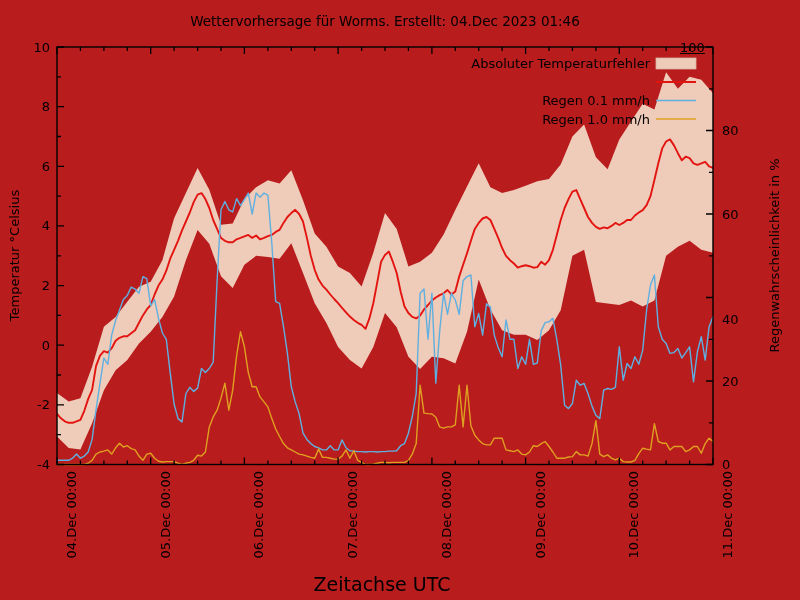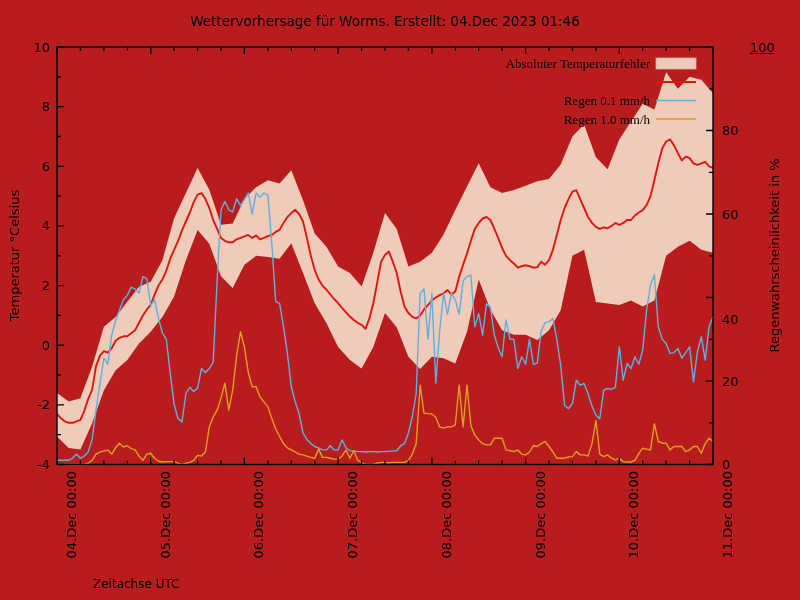--- a/index.html
+++ b/index.html
@@ -3,30 +3,30 @@
 <meta charset="utf-8">
 <style>
   html,body { margin:0; padding:0; background:#ffffff; }
   #stage {
     position:relative; width:800px; height:600px; background:#b91c1c;
     font-family:"DejaVu Sans", sans-serif; color:#000; overflow:hidden;
   }
   #chart-svg { position:absolute; left:0; top:0; }
   .lbl { position:absolute; font-size:13px; line-height:15px; white-space:nowrap; }
   #title   { left:85px;  top:14px;  width:600px; text-align:center; font-size:13.5px; }
-  #xlabel  { left:93px;  top:577px; width:600px; font-size:12px; }
+  #xlabel  { left:82px;  top:577px; width:600px; text-align:center; font-size:19px; }
   #ylabel-left  { left:-136px; top:248px; width:300px; text-align:center; transform:rotate(-90deg); }
   #ylabel-right { left:624px;  top:248px; width:300px; text-align:center; transform:rotate(-90deg); }
   .ytickL { position:absolute; width:40px; text-align:right; font-size:13px; line-height:15px; }
   .ytickR { position:absolute; width:40px; text-align:left;  font-size:13px; line-height:15px; }
   .xtick  {
     position:absolute; width:90px; text-align:right; font-size:13px; line-height:15px;
     transform-origin:100% 0; transform:rotate(-90deg); white-space:nowrap;
   }
-  .legend-label { position:absolute; width:320px; text-align:right; font-size:13px; line-height:15px; white-space:nowrap;font-family:Liberation Serif, serif; }
+  .legend-label { position:absolute; width:320px; text-align:right; font-size:13px; line-height:15px; white-space:nowrap; }
 </style>
 </head>
 <body>
 
 <div id="stage">
   <svg id="chart-svg" width="800" height="600" viewBox="0 0 800 600">
       <polygon points="57.0,392.9 68.7,401.6 80.4,398.3 92.1,366.7 103.9,326.7 115.6,316.9 127.3,301.7 139.0,286.8 150.7,281.7 162.4,260.2 174.1,218.2 185.9,193.1 197.6,168.1 209.3,189.8 221.0,224.7 232.7,223.5 244.4,199.1 256.1,187.2 267.9,180.3 279.6,183.6 291.3,170.2 303.0,200.3 314.7,233.4 326.4,246.8 338.1,266.5 349.9,273.0 361.6,286.5 373.3,252.8 385.0,213.1 396.7,228.9 408.4,266.5 420.1,261.7 431.9,252.8 443.6,234.6 455.3,210.1 467.0,186.6 478.7,163.3 490.4,187.2 502.1,193.1 513.9,190.1 525.6,185.7 537.3,181.2 549.0,179.1 560.7,164.5 572.4,136.5 584.1,124.5 595.9,157.3 607.6,169.3 619.3,139.4 631.0,121.6 642.7,103.7 654.4,109.6 666.1,72.3 677.9,88.8 689.6,76.8 701.3,79.8 713.0,93.2 713.0,252.8 701.3,249.8 689.6,240.8 677.9,246.8 666.1,255.8 654.4,300.5 642.7,306.4 631.0,300.5 619.3,305.0 607.6,303.5 595.9,302.0 584.1,249.8 572.4,255.8 560.7,310.3 549.0,330.3 537.3,340.1 525.6,334.8 513.9,334.8 502.1,330.3 490.4,309.4 478.7,279.6 467.0,331.8 455.3,363.4 443.6,358.3 431.9,356.8 420.1,369.1 408.4,356.8 396.7,327.3 385.0,313.0 373.3,347.0 361.6,368.5 349.9,360.1 338.1,347.0 326.4,323.1 314.7,303.2 303.0,273.0 291.3,243.2 279.6,258.7 267.9,256.9 256.1,255.8 244.4,264.7 232.7,288.0 221.0,276.3 209.3,243.8 197.6,230.1 185.9,260.2 174.1,296.6 162.4,316.9 150.7,331.8 139.0,343.4 127.3,360.1 115.6,370.3 103.9,390.2 92.1,423.3 80.4,449.6 68.7,448.1 57.0,436.5" fill="#efcbb9" stroke="none"></polygon>
       <polyline points="57.0,413.8 60.9,418.3 64.8,421.3 68.7,422.8 72.6,422.8 76.5,421.3 80.4,419.8 84.3,410.8 88.2,398.9 92.1,389.9 96.0,366.1 100.0,355.7 103.9,351.2 107.8,352.7 111.7,348.2 115.6,340.7 119.5,337.8 123.4,336.3 127.3,336.3 131.2,333.3 135.1,330.3 139.0,322.8 142.9,315.4 146.8,309.4 150.7,305.0 154.6,294.5 158.5,285.6 162.4,279.6 166.3,270.7 170.2,258.7 174.1,249.8 178.0,240.8 182.0,230.4 185.9,221.5 189.8,212.5 193.7,202.1 197.6,194.6 201.5,193.1 205.4,199.1 209.3,208.0 213.2,220.0 217.1,228.9 221.0,237.9 224.9,240.8 228.8,242.3 232.7,242.3 236.6,239.3 240.5,237.9 244.4,236.4 248.3,234.9 252.2,237.9 256.1,235.5 260.0,239.3 264.0,237.9 267.9,236.1 271.8,234.9 275.7,231.9 279.6,229.8 283.5,222.9 287.4,217.0 291.3,213.1 295.2,209.8 299.1,214.0 303.0,221.5 306.9,237.9 310.8,255.8 314.7,269.8 318.6,279.6 322.5,285.6 326.4,289.7 330.3,294.5 334.2,299.0 338.1,303.2 342.0,307.9 346.0,312.4 349.9,316.6 353.8,319.9 357.7,322.8 361.6,324.9 365.5,328.8 369.4,318.4 373.3,303.2 377.2,282.6 381.1,261.7 385.0,254.9 388.9,251.6 392.8,261.7 396.7,273.0 400.6,291.5 404.5,306.4 408.4,313.0 412.3,316.9 416.2,318.4 420.1,315.4 424.0,309.4 428.0,305.0 431.9,300.5 435.8,297.5 439.7,295.1 443.6,293.3 447.5,290.0 451.4,294.5 455.3,291.5 459.2,276.6 463.1,264.7 467.0,253.4 470.9,240.8 474.8,228.9 478.7,222.9 482.6,218.5 486.5,217.0 490.4,220.0 494.3,228.9 498.2,237.9 502.1,248.0 506.0,255.8 510.0,260.2 513.9,263.5 517.8,267.7 521.7,266.2 525.6,265.3 529.5,266.2 533.4,267.7 537.3,267.1 541.2,261.7 545.1,264.7 549.0,260.2 552.9,249.8 556.8,234.9 560.7,220.0 564.6,208.0 568.5,199.1 572.4,191.6 576.3,190.1 580.2,199.1 584.1,208.0 588.0,217.0 592.0,222.9 595.9,226.8 599.8,228.9 603.7,227.4 607.6,228.3 611.5,225.9 615.4,222.9 619.3,225.0 623.2,222.9 627.1,220.0 631.0,220.0 634.9,215.5 638.8,212.5 642.7,210.1 646.6,205.1 650.5,196.1 654.4,180.0 658.3,163.3 662.2,148.4 666.1,141.5 670.0,139.4 674.0,145.4 677.9,153.2 681.8,160.3 685.7,156.7 689.6,158.2 693.5,163.3 697.4,164.8 701.3,163.3 705.2,161.8 709.1,166.3 713.0,167.8" fill="none" stroke="#e31410" stroke-width="1.9" stroke-linejoin="round" stroke-linecap="round"></polyline>
       <polyline points="57.0,460.3 60.9,460.3 64.8,460.3 68.7,460.3 72.6,458.2 76.5,454.1 80.4,458.2 84.3,456.1 88.2,452.0 92.1,439.4 96.0,410.2 100.0,383.1 103.9,358.0 107.8,364.3 111.7,335.1 115.6,320.5 119.5,310.0 123.4,299.6 127.3,295.4 131.2,287.1 135.1,289.1 139.0,293.3 142.9,276.6 146.8,278.7 150.7,305.9 154.6,299.6 158.5,318.4 162.4,333.0 166.3,339.3 170.2,372.6 174.1,404.0 178.0,418.6 182.0,421.9 185.9,393.5 189.8,387.3 193.7,391.4 197.6,388.1 201.5,368.5 205.4,372.6 209.3,368.5 213.2,362.2 217.1,280.8 221.0,209.8 224.9,201.5 228.8,209.8 232.7,211.9 236.6,198.6 240.5,205.6 244.4,199.4 248.3,193.1 252.2,214.0 256.1,193.1 260.0,197.3 264.0,193.1 267.9,195.2 271.8,243.2 275.7,301.7 279.6,303.3 283.5,326.7 287.4,353.4 291.3,386.8 295.2,401.9 299.1,413.6 303.0,433.2 306.9,439.4 310.8,443.6 314.7,446.5 318.6,447.8 322.5,449.9 326.4,449.9 330.3,445.7 334.2,449.9 338.1,449.9 342.0,439.9 346.0,447.8 349.9,450.7 353.8,451.1 357.7,451.6 361.6,451.6 365.5,452.0 369.4,451.6 373.3,451.6 377.2,452.0 381.1,451.6 385.0,451.6 388.9,451.1 392.8,451.1 396.7,450.7 400.6,445.7 404.5,443.6 408.4,433.2 412.3,416.5 416.2,393.5 420.1,293.3 424.0,289.1 428.0,339.3 431.9,293.3 435.8,383.1 439.7,330.9 443.6,293.3 447.5,314.2 451.4,293.3 455.3,300.0 459.2,314.2 463.1,280.8 467.0,276.6 470.9,275.0 474.8,326.7 478.7,313.4 482.6,335.1 486.5,303.8 490.4,307.1 494.3,335.1 498.2,347.6 502.1,356.8 506.0,320.0 510.0,339.3 513.9,339.3 517.8,368.5 521.7,356.8 525.6,364.3 529.5,339.3 533.4,364.3 537.3,363.0 541.2,330.9 545.1,322.6 549.0,321.7 552.9,318.4 556.8,339.3 560.7,365.1 564.6,405.2 568.5,408.6 572.4,403.5 576.3,380.2 580.2,385.2 584.1,383.5 588.0,393.5 592.0,406.1 595.9,415.2 599.8,418.6 603.7,390.2 607.6,388.5 611.5,389.4 615.4,387.3 619.3,346.8 623.2,380.2 627.1,363.5 631.0,368.5 634.9,356.8 638.8,364.3 642.7,350.1 646.6,310.0 650.5,285.0 654.4,275.0 658.3,326.7 662.2,339.3 666.1,343.4 670.0,353.4 674.0,352.6 677.9,348.4 681.8,358.0 685.7,352.6 689.6,346.8 693.5,381.8 697.4,351.8 701.3,336.7 705.2,360.1 709.1,326.7 713.0,316.7" fill="none" stroke="#5fb0e1" stroke-width="1.4" stroke-linejoin="round" stroke-linecap="round"></polyline>
       <polyline points="57.0,464.5 60.9,464.5 64.8,464.5 68.7,464.5 72.6,464.5 76.5,464.5 80.4,464.5 84.3,464.5 88.2,463.2 92.1,460.3 96.0,454.1 100.0,452.0 103.9,451.1 107.8,449.9 111.7,454.1 115.6,447.8 119.5,443.2 123.4,447.0 127.3,445.7 131.2,448.6 135.1,449.9 139.0,456.1 142.9,460.3 146.8,454.1 150.7,453.2 154.6,458.2 158.5,461.2 162.4,462.0 166.3,461.6 170.2,461.6 174.1,461.6 178.0,463.2 182.0,464.5 185.9,463.2 189.8,462.4 193.7,460.3 197.6,455.3 201.5,456.1 205.4,452.0 209.3,426.9 213.2,416.9 217.1,410.2 221.0,398.1 224.9,383.1 228.8,410.2 232.7,390.2 236.6,355.9 240.5,331.7 244.4,346.8 248.3,372.6 252.2,386.8 256.1,386.8 260.0,396.9 264.0,401.9 267.9,406.9 271.8,418.6 275.7,429.0 279.6,436.5 283.5,443.6 287.4,447.8 291.3,449.9 295.2,452.0 299.1,454.1 303.0,454.9 306.9,456.1 310.8,457.4 314.7,458.2 318.6,449.1 322.5,457.4 326.4,457.4 330.3,458.2 334.2,459.1 338.1,459.1 342.0,456.1 346.0,449.9 349.9,458.2 353.8,450.7 357.7,460.3 361.6,462.4 365.5,464.5 369.4,464.5 373.3,464.1 377.2,463.2 381.1,462.4 385.0,462.4 388.9,462.8 392.8,462.4 396.7,462.4 400.6,462.4 404.5,462.4 408.4,460.3 412.3,454.1 416.2,443.6 420.1,385.2 424.0,413.1 428.0,413.6 431.9,414.0 435.8,417.3 439.7,426.9 443.6,428.2 447.5,426.9 451.4,426.9 455.3,424.8 459.2,385.2 463.1,426.9 467.0,385.2 470.9,425.7 474.8,435.3 478.7,439.9 482.6,443.6 486.5,444.9 490.4,444.9 494.3,438.2 498.2,438.2 502.1,438.2 506.0,449.9 510.0,450.7 513.9,451.6 517.8,449.9 521.7,454.1 525.6,454.9 529.5,452.0 533.4,445.7 537.3,446.5 541.2,443.6 545.1,441.5 549.0,446.5 552.9,452.0 556.8,458.2 560.7,458.2 564.6,458.2 568.5,457.0 572.4,456.6 576.3,451.6 580.2,454.9 584.1,454.9 588.0,456.1 592.0,443.6 595.9,420.7 599.8,454.1 603.7,456.6 607.6,454.9 611.5,458.2 615.4,459.9 619.3,458.2 623.2,461.6 627.1,462.0 631.0,462.0 634.9,460.3 638.8,453.6 642.7,448.2 646.6,449.1 650.5,449.9 654.4,423.6 658.3,441.5 662.2,443.2 666.1,443.2 670.0,449.9 674.0,446.5 677.9,446.5 681.8,446.5 685.7,451.6 689.6,449.9 693.5,446.5 697.4,446.5 701.3,453.2 705.2,443.6 709.1,438.2 713.0,441.5" fill="none" stroke="#dfa021" stroke-width="1.4" stroke-linejoin="round" stroke-linecap="round"></polyline>
@@ -47,21 +47,21 @@
     <div class="ytickL" style="left: 10px; top: 278.071px;">2</div>
     <div class="ytickL" style="left: 10px; top: 218.429px;">4</div>
     <div class="ytickL" style="left: 10px; top: 158.786px;">6</div>
     <div class="ytickL" style="left: 10px; top: 99.1429px;">8</div>
     <div class="ytickL" style="left: 10px; top: 39.5px;">10</div>
     <div class="ytickR" style="left: 722px; top: 457px;">0</div>
     <div class="ytickR" style="left: 722px; top: 373.5px;">20</div>
     <div class="ytickR" style="left: 722px; top: 290px; margin-top: 22px;">40</div>
     <div class="ytickR" style="left: 722px; top: 206.5px;">60</div>
     <div class="ytickR" style="left: 722px; top: 123px;">80</div>
-    <div class="ytickR" style="left: 750px; top: 39.5px; text-decoration: underline;">100</div>
+    <div class="ytickR" style="left: 680px; top: 39.5px; text-decoration: underline;">100</div>
     <div class="xtick" style="left: -26px; top: 471px;">04.Dec 00:00</div>
     <div class="xtick" style="left: 67.7143px; top: 471px;">05.Dec 00:00</div>
     <div class="xtick" style="left: 161.429px; top: 471px;">06.Dec 00:00</div>
     <div class="xtick" style="left: 255.143px; top: 471px;">07.Dec 00:00</div>
     <div class="xtick" style="left: 348.857px; top: 471px;">08.Dec 00:00</div>
     <div class="xtick" style="left: 442.571px; top: 471px;">09.Dec 00:00</div>
     <div class="xtick" style="left: 536.286px; top: 471px;">10.Dec 00:00</div>
     <div class="xtick" style="left: 630px; top: 471px;">11.Dec 00:00</div>
     <div class="legend-label" style="left: 330px; top: 56px;">Absoluter Temperaturfehler</div>
     <div class="legend-label" style="left: 330px; top: 93px;">Regen 0.1 mm/h</div>

